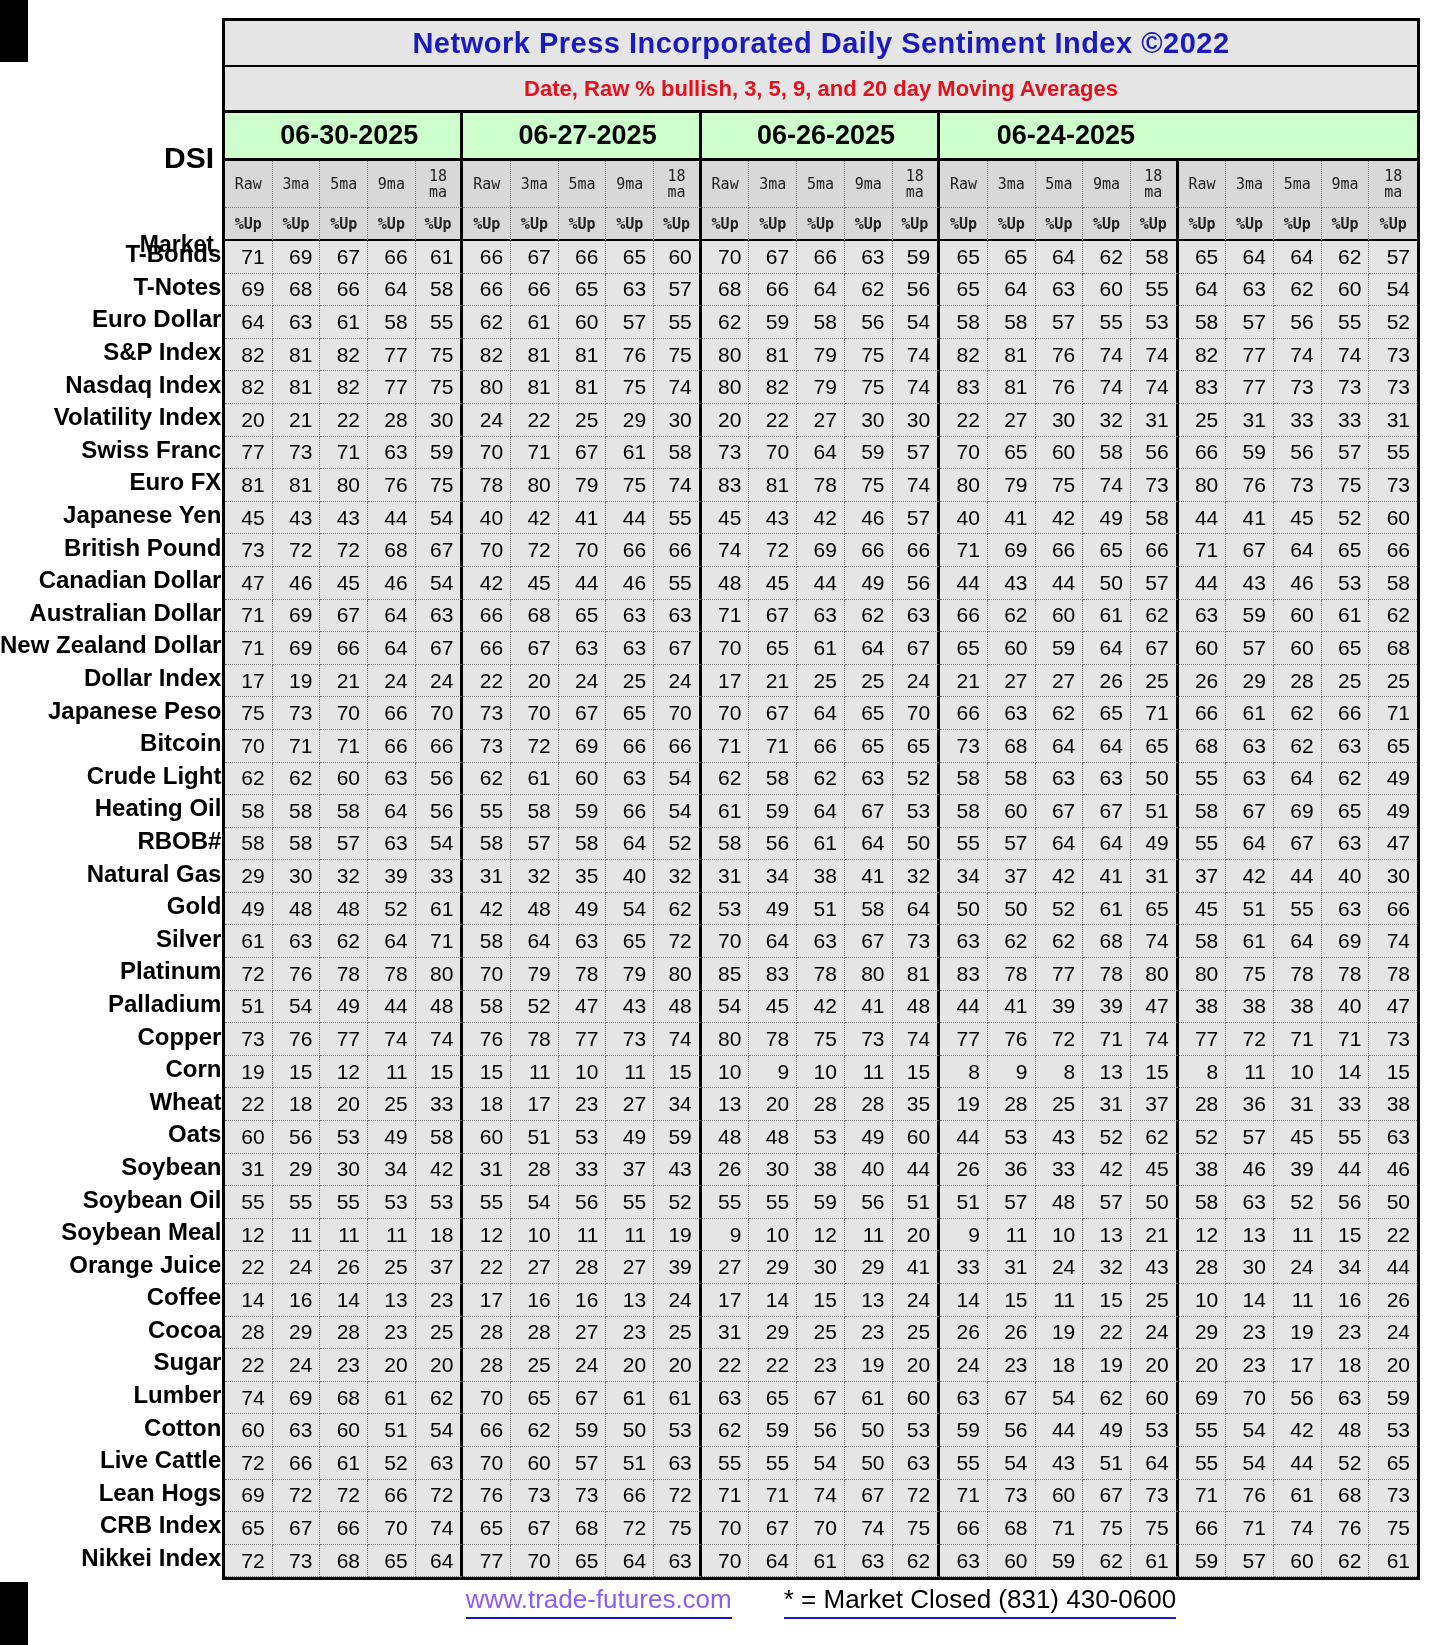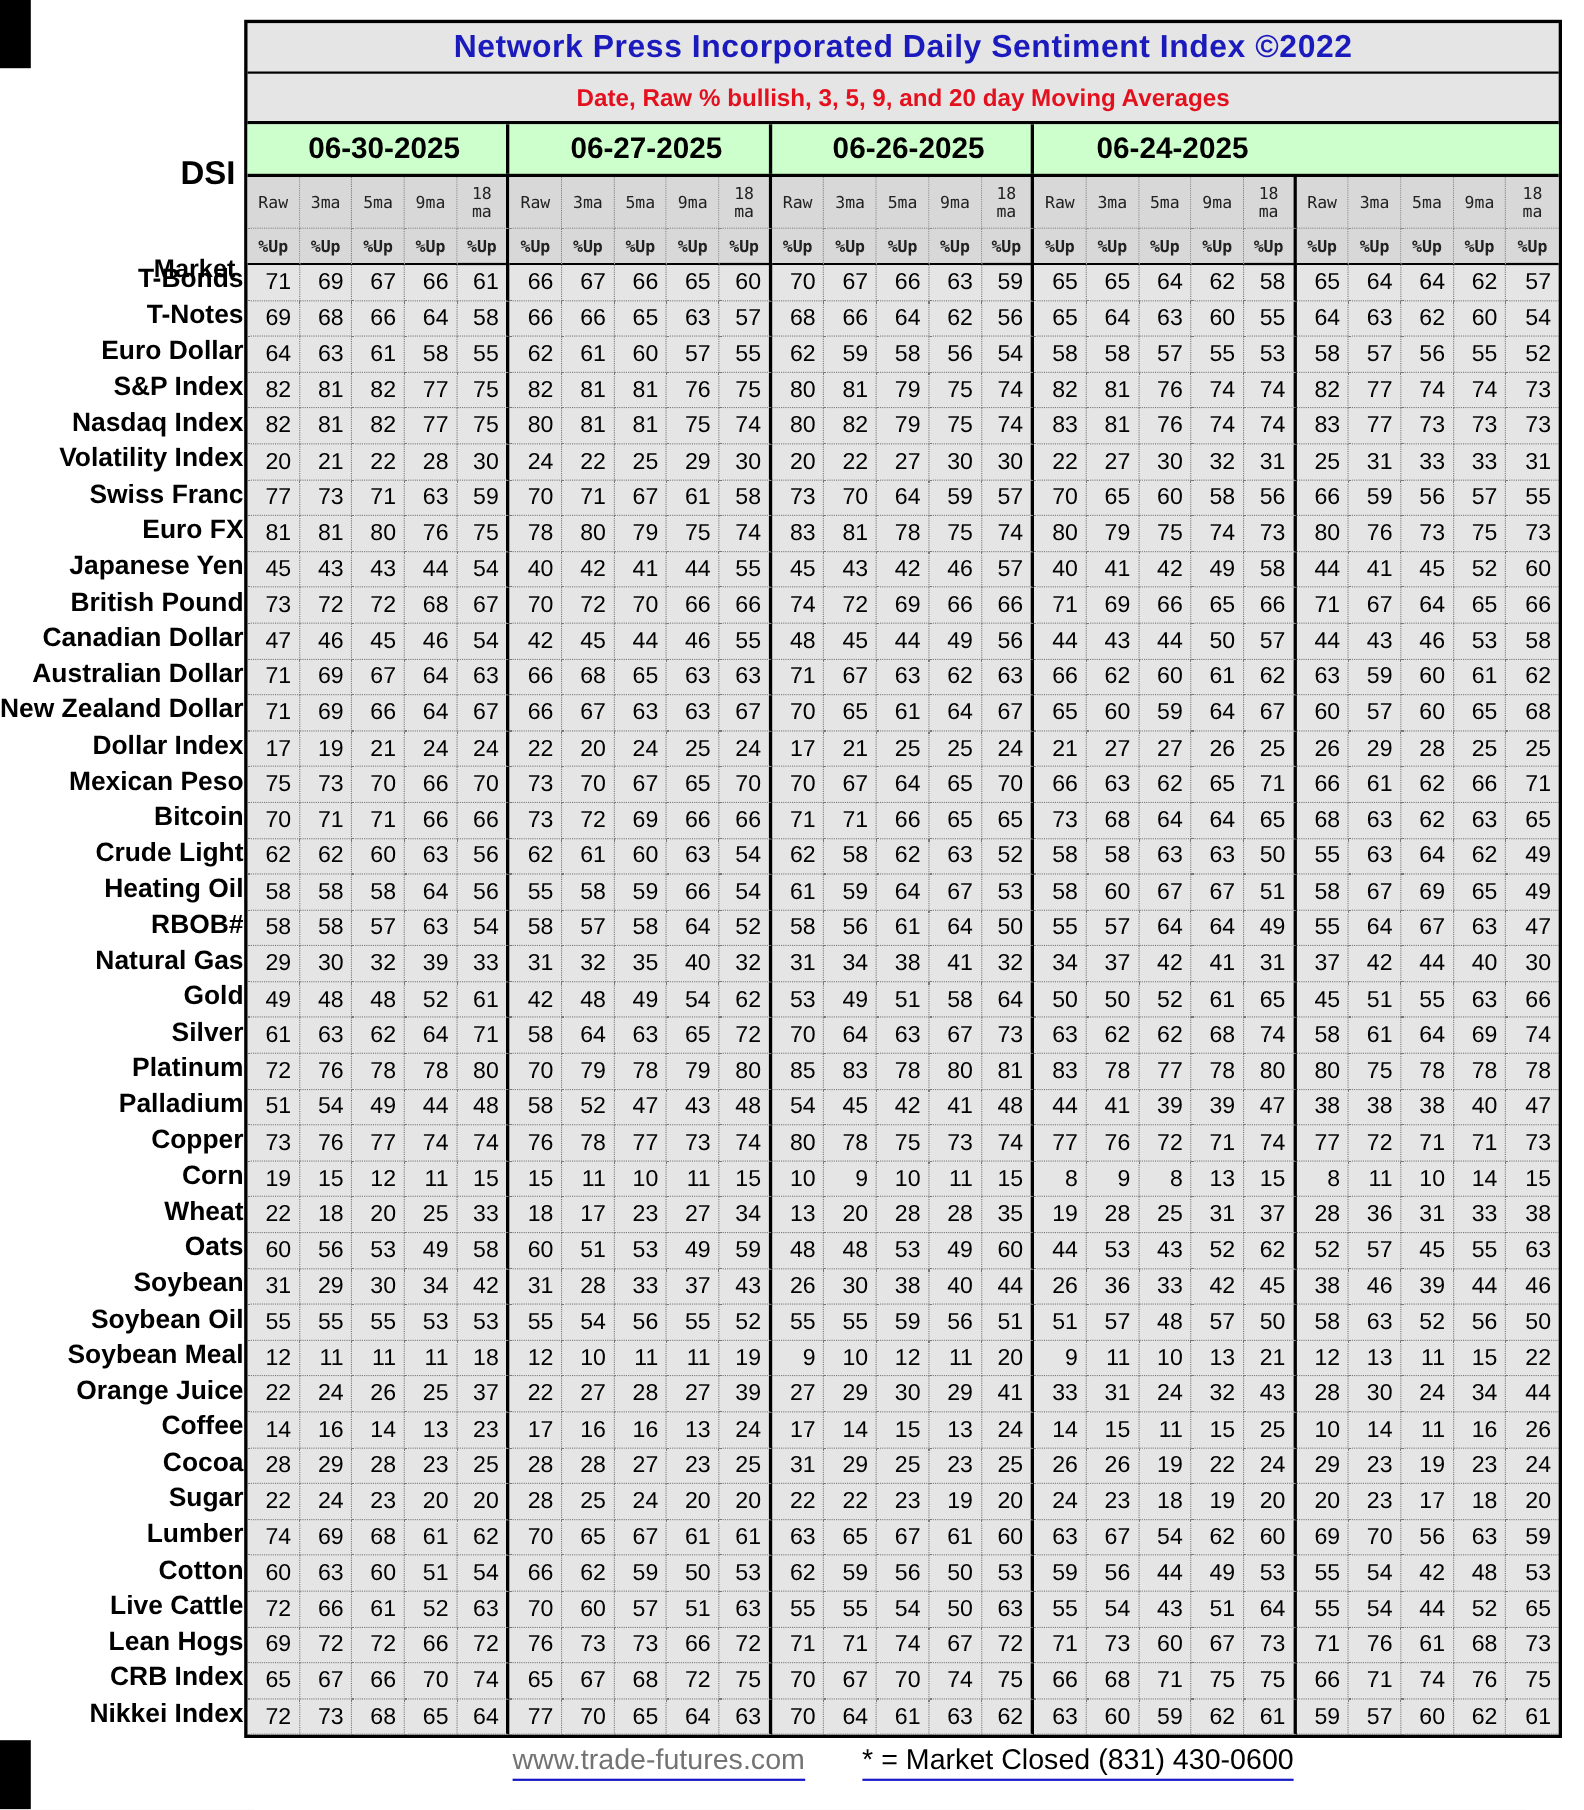--- a/index.html
+++ b/index.html
@@ -72,21 +72,21 @@
   .row-label{
     display:flex;align-items:center;justify-content:flex-end;
     font-size:24px;font-weight:bold;white-space:nowrap;padding-right:4px;
   }
 
   .footer{
     position:absolute;left:222px;top:1580px;width:1198px;height:42px;
     display:flex;align-items:center;justify-content:center;gap:52px;
     font-size:26px;
   }
-  .footer .url{color:#737373;border-bottom:2px solid #1515c5;padding-bottom:2px;cursor:pointer;}
+  .footer .url{color:#8b5cf6;border-bottom:2px solid #1515c5;padding-bottom:2px;cursor:pointer;}
   .footer .note{color:#000;border-bottom:2px solid #1a1ac8;padding-bottom:2px;}
 </style>
 </head>
 <body>
 
 <div class="sheet">
   <div class="corner-mark corner-top"></div>
   <div class="corner-mark corner-bottom"></div>
 
   <div class="side-label dsi">DSI</div>
@@ -99,21 +99,21 @@
       <div class="row-label">Nasdaq Index</div>
       <div class="row-label">Volatility Index</div>
       <div class="row-label">Swiss Franc</div>
       <div class="row-label">Euro FX</div>
       <div class="row-label">Japanese Yen</div>
       <div class="row-label">British Pound</div>
       <div class="row-label">Canadian Dollar</div>
       <div class="row-label">Australian Dollar</div>
       <div class="row-label">New Zealand  Dollar</div>
       <div class="row-label">Dollar Index</div>
-      <div class="row-label">Mexican Peso</div>
+      <div class="row-label">Japanese Peso</div>
       <div class="row-label">Bitcoin</div>
       <div class="row-label">Crude Light</div>
       <div class="row-label">Heating Oil</div>
       <div class="row-label">RBOB#</div>
       <div class="row-label">Natural Gas</div>
       <div class="row-label">Gold</div>
       <div class="row-label">Silver</div>
       <div class="row-label">Platinum</div>
       <div class="row-label">Palladium</div>
       <div class="row-label">Copper</div>

